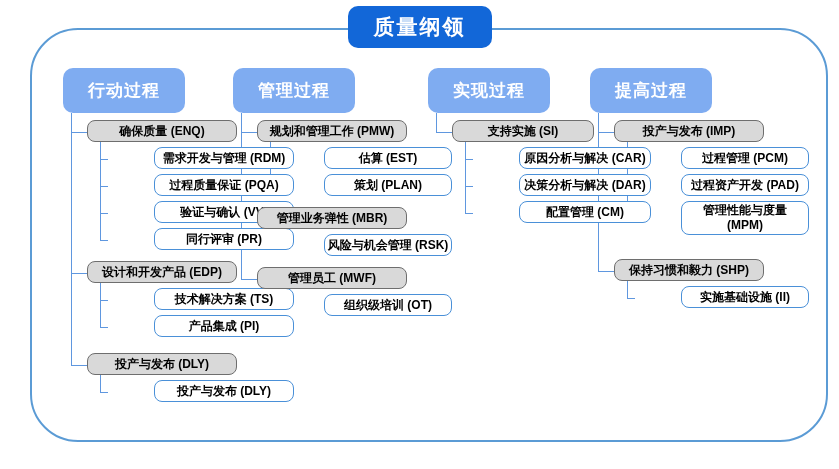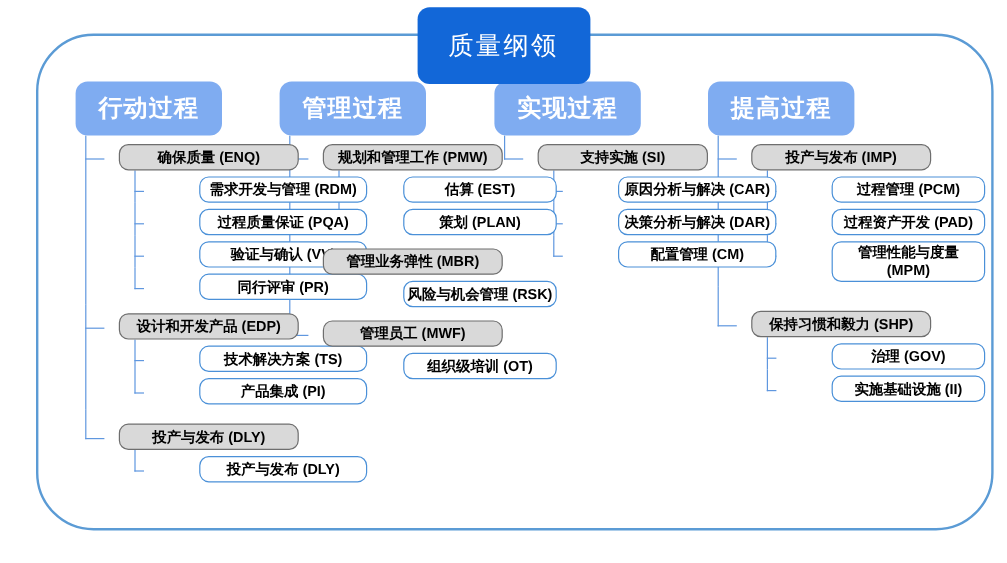--- a/index.html
+++ b/index.html
@@ -8,35 +8,35 @@
     font-family:"Liberation Sans","DejaVu Sans",sans-serif;
     --line:#5f97df; --title-bg:#1267d8; --header-bg:#7facf1;
     --gray-fill:#d9d9d9; --gray-border:#6e6e6e; --white-border:#4a90d8; --outer-border:#5b9bd5;
   }
   .outer-frame {
     position:absolute; left:30px; top:28px; width:794px; height:410px;
     border:2px solid var(--outer-border); border-radius:48px; background:transparent;
   }
   .title-box {
     position:absolute; left:50%; transform:translateX(-50%); top:6px;
-    background:var(--title-bg); color:#fff; font-size:21px; font-weight:normal;
-    letter-spacing:2px; padding:18px 26px; border-radius:10px; white-space:nowrap; z-index:3;
+    background:var(--title-bg); color:#fff; font-size:21px; font-weight:bold;
+    letter-spacing:2px; padding:7px 26px; border-radius:10px; white-space:nowrap; z-index:3;
   }
   .column { position:absolute; top:68px; }
   #col1 { left:63px;  --gw:150px; --ww:140px; }
   #col2 { left:233px; --gw:150px; --ww:128px; }
-  #col3 { left:412px; --gw:142px; --ww:132px; }
+  #col3 { left:428px; --gw:142px; --ww:132px; }
   #col4 { left:590px; --gw:150px; --ww:128px; }
   .col-header {
     width:122px; height:45px; background:var(--header-bg); border-radius:10px;
-    color:#fff; font-size:20px; font-weight:bold; letter-spacing:1px;
+    color:#fff; font-size:17px; font-weight:bold; letter-spacing:1px;
     display:flex; align-items:center; justify-content:center;
   }
   .branches { margin-left:8px; }
-  .branch { position:relative; --pt:7px; padding-left:28px; padding-top:var(--pt); }
+  .branch { position:relative; --pt:7px; padding-left:16px; padding-top:var(--pt); }
   .branch::before {
     content:""; position:absolute; left:0; top:0; height:100%;
     border-left:1.5px solid var(--line);
   }
   .branch:last-child::before { height:calc(var(--pt) + 13px); }
   .branch::after {
     content:""; position:absolute; left:0; top:calc(var(--pt) + 12px);
     width:16px; border-top:1.5px solid var(--line);
   }
   .branch.gap-md { --pt:12px; }
@@ -178,22 +178,19 @@
           <div class="kid">
               <div class="box white-box">管理性能与度量
 (MPM)</div>
             </div>
         </div>
       </div>
       <div class="branch gap-lg">
         <div class="box gray-box">保持习惯和毅力 (SHP)</div>
         <div class="kids">
           <div class="kid">
-              <div class="box white-box">治理 (GOV)</div>
-            </div>
-          <div class="kid">
               <div class="box white-box">实施基础设施 (II)</div>
             </div>
         </div>
       </div>
     </div>
   </div>
 </div>
 
 </body></html>

